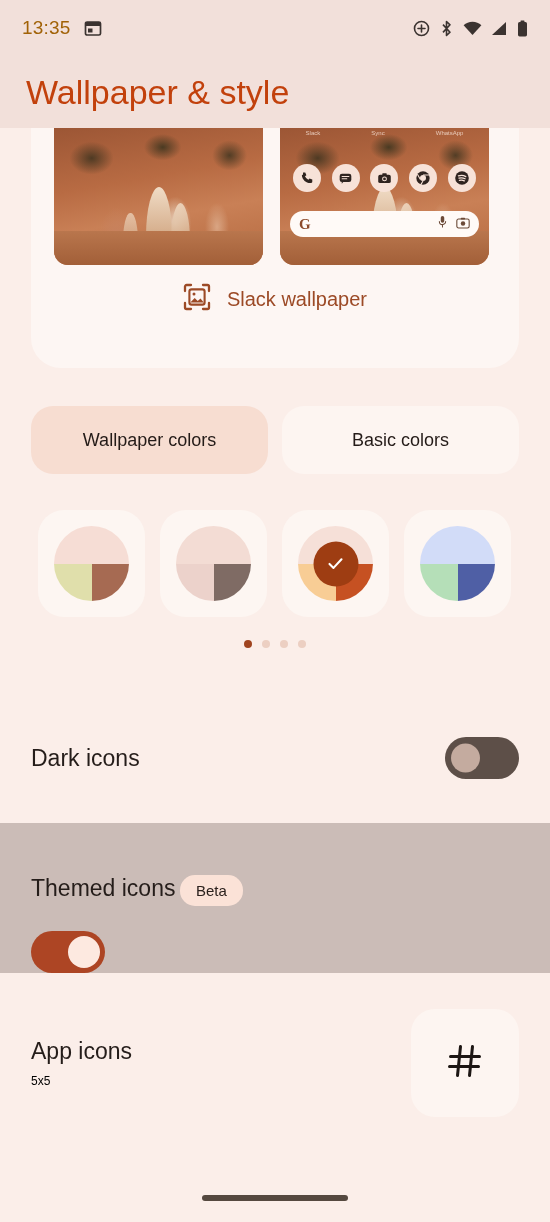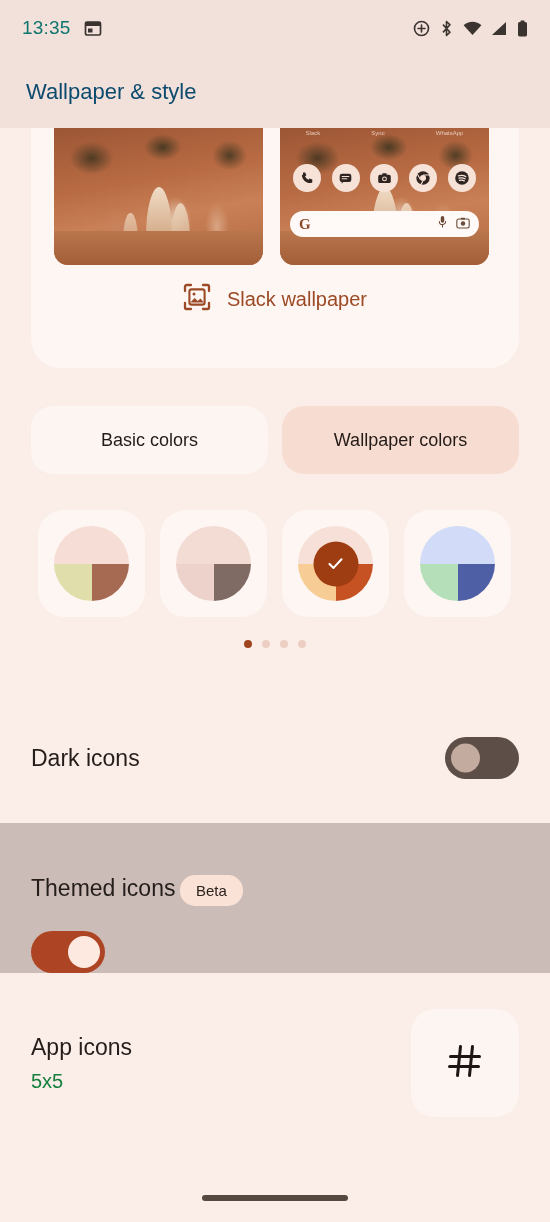--- a/index.html
+++ b/index.html
@@ -16,32 +16,32 @@
   }
 
   
   #status-bar {
     position: absolute; top: 0; left: 0; width: 550px; height: 56px;
     background: #f2e0da;
     display: flex; align-items: center; justify-content: space-between;
     padding: 0 22px;
   }
   .status-left { display: flex; align-items: center; gap: 13px; }
-  #clock { font-size: 19px; color: #0f766e; letter-spacing: .2px; }
+  #clock { font-size: 19px; color: #a16207; letter-spacing: .2px; }
   .status-right { display: flex; align-items: center; gap: 9px; }
   .sicon { display: block; }
 
   
   #app-bar {
     position: absolute; top: 56px; left: 0; width: 550px; height: 72px;
     background: #f2e0da;
     display: flex; align-items: center;
     padding: 0 26px;
   }
-  #page-title { font-size: 22px; color: #0c4a6e; font-weight: 400; }
+  #page-title { font-size: 34px; color: #c2410c; font-weight: 400; }
 
   
   #body { position: absolute; top: 128px; left: 0; width: 550px; height: 1094px; }
 
   
   #preview-card {
     position: absolute; top: 0; left: 31px;
     width: 488px; height: 240px;
     background: #fdf6f3;
     border-radius: 0 0 30px 30px;
@@ -152,21 +152,21 @@
   .dot.active { background: #a0441f; }
 
   
   .setting-row {
     position: absolute; left: 0; width: 550px;
     display: flex; align-items: center; justify-content: space-between;
     padding: 0 31px;
     cursor: pointer;
   }
   .row-title { font-size: 23px; color: #251d1a; }
-  .row-sub { font-size: 20px; color: #15803d; margin-top: 9px; }
+  .row-sub { font-size: 12px; color: #000000; margin-top: 9px; }
 
   #dark-theme-row { top: 580px; height: 100px; }
   #themed-icons-row {
     top: 695px; height: 150px;
     background: #cbbcb7;
     align-items: flex-start;
     padding-top: 38px;
     flex-direction: column;
   }
   #app-grid-row { top: 865px; height: 140px; align-items: center; }
@@ -341,25 +341,25 @@
             <rect x="6.4" y="6.4" width="15.2" height="15.2" rx="2.2" fill="none" stroke="#9c4a26" stroke-width="2.1"></rect>
             <circle cx="11" cy="11" r="1.5" fill="#9c4a26"></circle>
             <path d="M7.3 19.6l4.4-4.6 3 3.1 2.8-2.7 3.3 4.2z" fill="#9c4a26"></path>
           </svg>
         </span>
         <span class="cw-label">Slack wallpaper</span>
       </div>
     </div>
 
     <div id="color-tabs">
+      <div class="ctab selected">
+        <span>Wallpaper colors</span>
+      </div>
       <div class="ctab unselected">
         <span>Basic colors</span>
-      </div>
-      <div class="ctab selected">
-        <span>Wallpaper colors</span>
       </div>
     </div>
 
     <div id="swatch-row">
 
       <div class="swatch-tile">
         <div class="swatch-circle">
           <div class="sq-top" style="background:#f6ddd5"></div>
           <div class="sq-bl" style="background:#e0dfab"></div>
           <div class="sq-br" style="background:#a66a52"></div>

